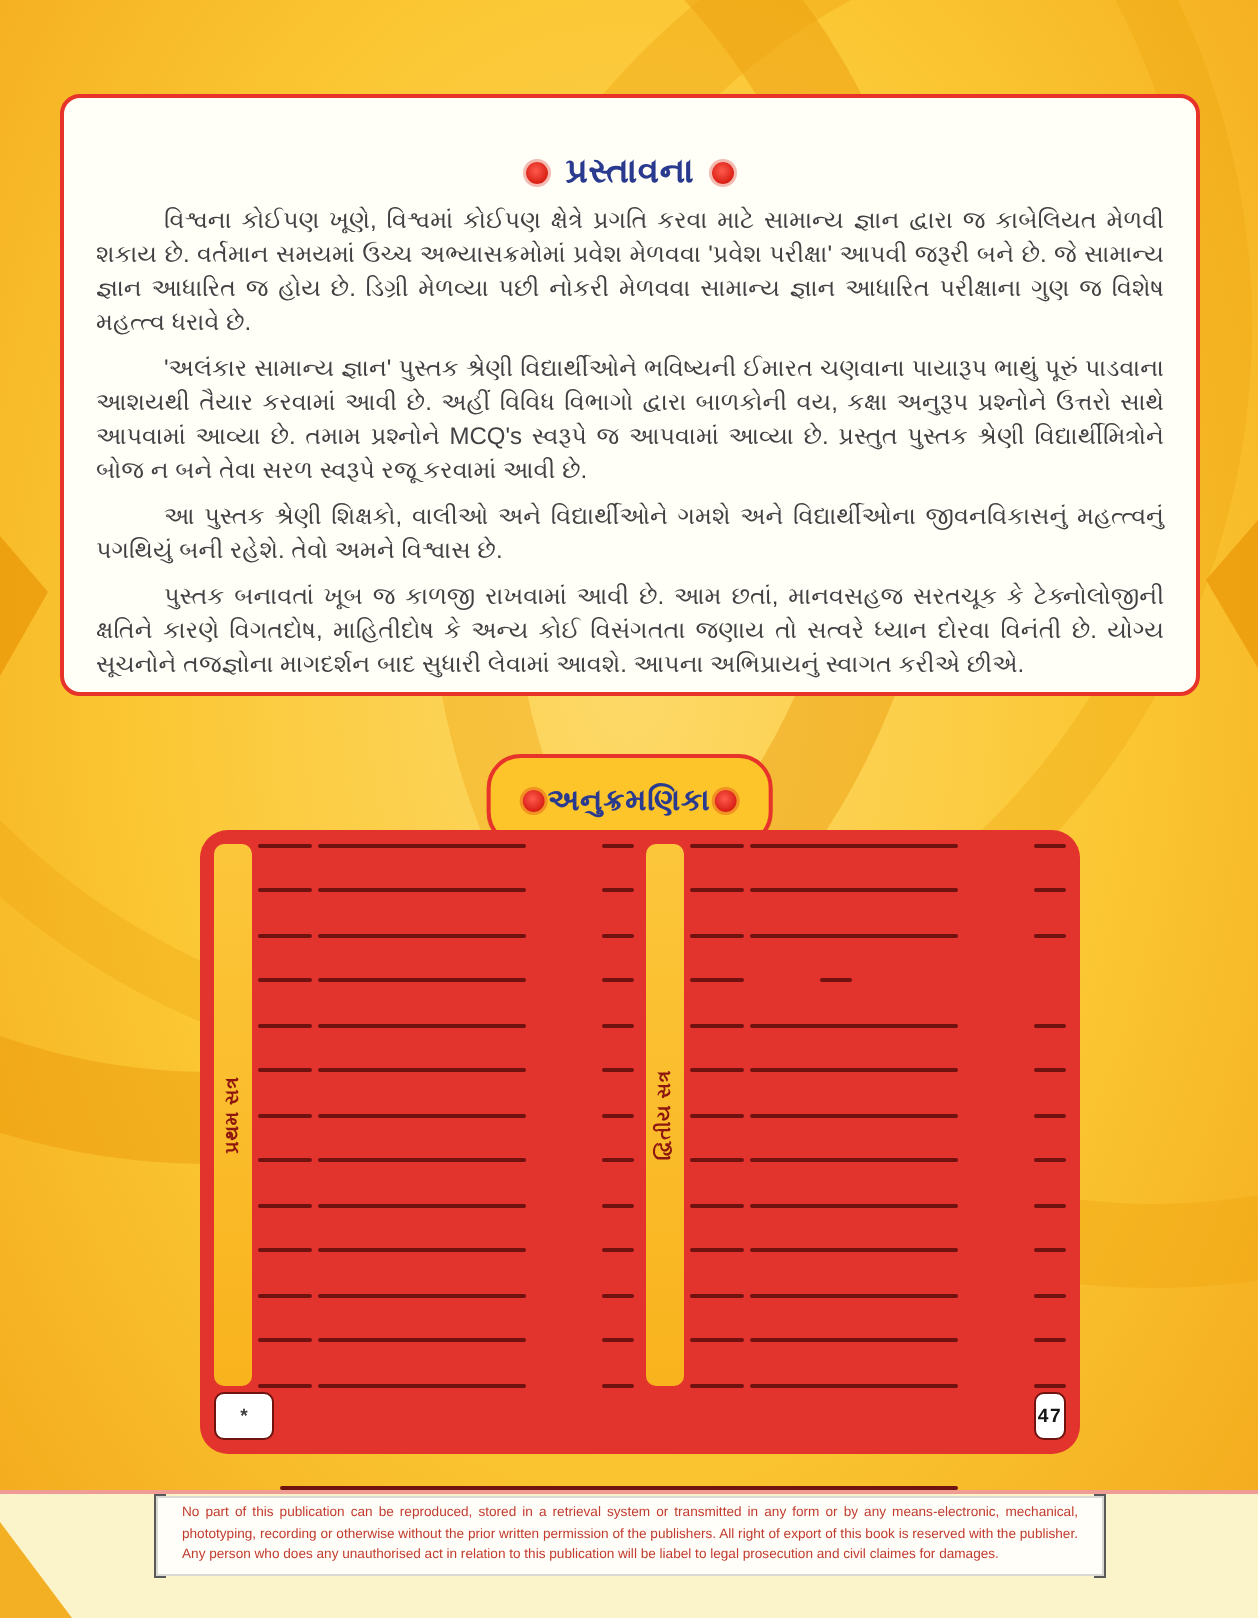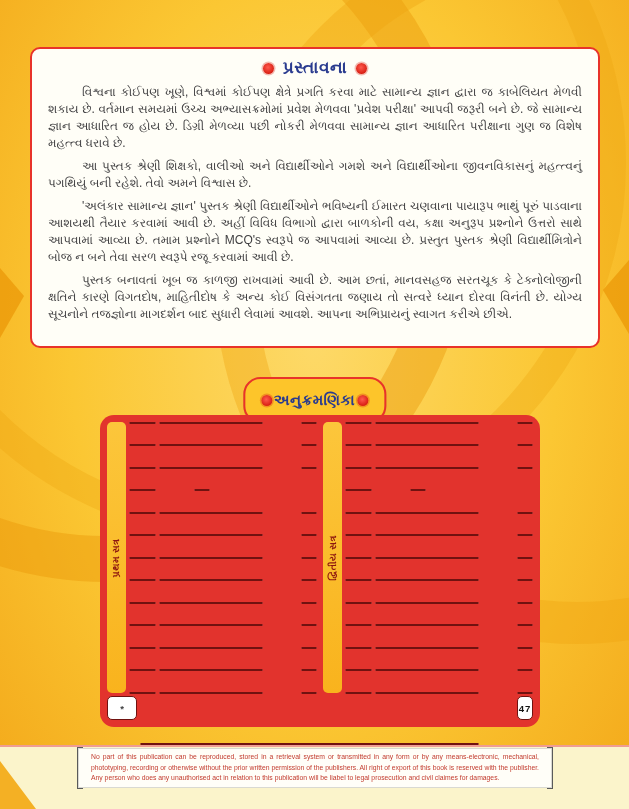--- a/index.html
+++ b/index.html
@@ -14,21 +14,21 @@
   .sw2{top:-215px; left:-130px; width:700px; height:700px; border-radius:50%; border:28px solid rgba(238,164,16,.33);}
   .sw3{top:-80px; right:-310px; width:640px; height:640px; border-radius:50%; border:42px solid rgba(238,164,16,.38);}
   .triL{left:0; top:268px; width:0; height:0; border-top:28px solid transparent; border-bottom:42px solid transparent; border-left:24px solid rgba(235,152,8,.75);}
   .triR{right:0; top:260px; width:0; height:0; border-top:30px solid transparent; border-bottom:44px solid transparent; border-right:26px solid rgba(235,152,8,.75);}
   .triB{left:0; bottom:0; width:0; height:0; border-top:48px solid transparent; border-left:36px solid rgba(243,172,26,.95); z-index:2;}
 
   
   .preface{
     position:absolute; z-index:1; left:30px; top:47px; width:570px; height:301px;
     background:#fffef7; border:2.5px solid #e8332a; border-radius:10px;
-    box-sizing:border-box; padding:7px 16px 8px; overflow:hidden;
+    box-sizing:border-box; padding:25px 16px 8px; overflow:hidden;
   }
   .title-row{display:flex; align-items:center; justify-content:center; gap:9px; margin:2px 0 6px;}
   .flower{width:11px; height:11px; border-radius:50%;
     background:radial-gradient(circle at 45% 40%, #ff5a4e, #d81e12 72%);
     box-shadow:0 0 0 1.5px rgba(216,30,18,.30);}
   .h-title{font-size:17px; font-weight:bold; color:#2a3b8f; letter-spacing:.4px;}
   .para{margin:0 0 6px; font-size:12px; line-height:1.42; color:#414042; text-align:justify; text-indent:34px;}
 
   
   .index-pill{
@@ -84,22 +84,22 @@
   <div class="deco triR"></div>
 
   <div class="preface">
     <div class="title-row">
       <span class="flower"></span>
       <span class="h-title">પ્રસ્તાવના</span>
       <span class="flower"></span>
     </div>
     <div>
         <p class="para">વિશ્વના કોઈપણ ખૂણે, વિશ્વમાં કોઈપણ ક્ષેત્રે પ્રગતિ કરવા માટે સામાન્ય જ્ઞાન દ્વારા જ કાબેલિયત મેળવી શકાય છે. વર્તમાન સમયમાં ઉચ્ચ અભ્યાસક્રમોમાં પ્રવેશ મેળવવા 'પ્રવેશ પરીક્ષા' આપવી જરૂરી બને છે. જે સામાન્ય જ્ઞાન આધારિત જ હોય છે. ડિગ્રી મેળવ્યા પછી નોકરી મેળવવા સામાન્ય જ્ઞાન આધારિત પરીક્ષાના ગુણ જ વિશેષ મહત્ત્વ ધરાવે છે.</p>
+        <p class="para">'અલંકાર સામાન્ય જ્ઞાન' પુસ્તક શ્રેણી વિદ્યાર્થીઓને ભવિષ્યની ઈમારત ચણવાના પાયારૂપ ભાથું પૂરું પાડવાના આશયથી તૈયાર કરવામાં આવી છે. અહીં વિવિધ વિભાગો દ્વારા બાળકોની વય, કક્ષા અનુરૂપ પ્રશ્નોને ઉત્તરો સાથે આપવામાં આવ્યા છે. તમામ પ્રશ્નોને MCQ's સ્વરૂપે જ આપવામાં આવ્યા છે. પ્રસ્તુત પુસ્તક શ્રેણી વિદ્યાર્થીમિત્રોને બોજ ન બને તેવા સરળ સ્વરૂપે રજૂ કરવામાં આવી છે.</p>
         <p class="para">આ પુસ્તક શ્રેણી શિક્ષકો, વાલીઓ અને વિદ્યાર્થીઓને ગમશે અને વિદ્યાર્થીઓના જીવનવિકાસનું મહત્ત્વનું પગથિયું બની રહેશે. તેવો અમને વિશ્વાસ છે.</p>
-        <p class="para">'અલંકાર સામાન્ય જ્ઞાન' પુસ્તક શ્રેણી વિદ્યાર્થીઓને ભવિષ્યની ઈમારત ચણવાના પાયારૂપ ભાથું પૂરું પાડવાના આશયથી તૈયાર કરવામાં આવી છે. અહીં વિવિધ વિભાગો દ્વારા બાળકોની વય, કક્ષા અનુરૂપ પ્રશ્નોને ઉત્તરો સાથે આપવામાં આવ્યા છે. તમામ પ્રશ્નોને MCQ's સ્વરૂપે જ આપવામાં આવ્યા છે. પ્રસ્તુત પુસ્તક શ્રેણી વિદ્યાર્થીમિત્રોને બોજ ન બને તેવા સરળ સ્વરૂપે રજૂ કરવામાં આવી છે.</p>
         <p class="para">પુસ્તક બનાવતાં ખૂબ જ કાળજી રાખવામાં આવી છે. આમ છતાં, માનવસહજ સરતચૂક કે ટેક્નોલોજીની ક્ષતિને કારણે વિગતદોષ, માહિતીદોષ કે અન્ય કોઈ વિસંગતતા જણાય તો સત્વરે ધ્યાન દોરવા વિનંતી છે. યોગ્ય સૂચનોને તજજ્ઞોના માગદર્શન બાદ સુધારી લેવામાં આવશે. આપના અભિપ્રાયનું સ્વાગત કરીએ છીએ.</p>
       </div>
 
   </div>
 
   <div class="index-pill">
     <span class="flower"></span>
     <span class="index-title">અનુક્રમણિકા</span>
     <span class="flower"></span>
   </div>
@@ -121,20 +121,21 @@
               <div class="cell cell-name">સામાન્ય પ્રશ્નો</div>
               <div class="cell cell-page">03</div>
             </div>
             <div class="toc-row">
               <div class="cell cell-num">2</div>
               <div class="cell cell-name">બુદ્ધિચાતુર્ય</div>
               <div class="cell cell-page">05</div>
             </div>
             <div class="toc-row">
               <div class="cell cell-num">3</div>
+              <div class="cell cell-name">આપણું રાજ્ય - ગુજરાત</div>
               <div class="cell cell-page">03</div>
             </div>
             <div class="toc-row">
               <div class="cell cell-num">4</div>
               <div class="cell cell-name">દૃષ્ટિ અને વિચાર</div>
               <div class="cell cell-page">09</div>
             </div>
             <div class="toc-row">
               <div class="cell cell-num">5</div>
               <div class="cell cell-name">દૈનિક સમાચાર</div>

